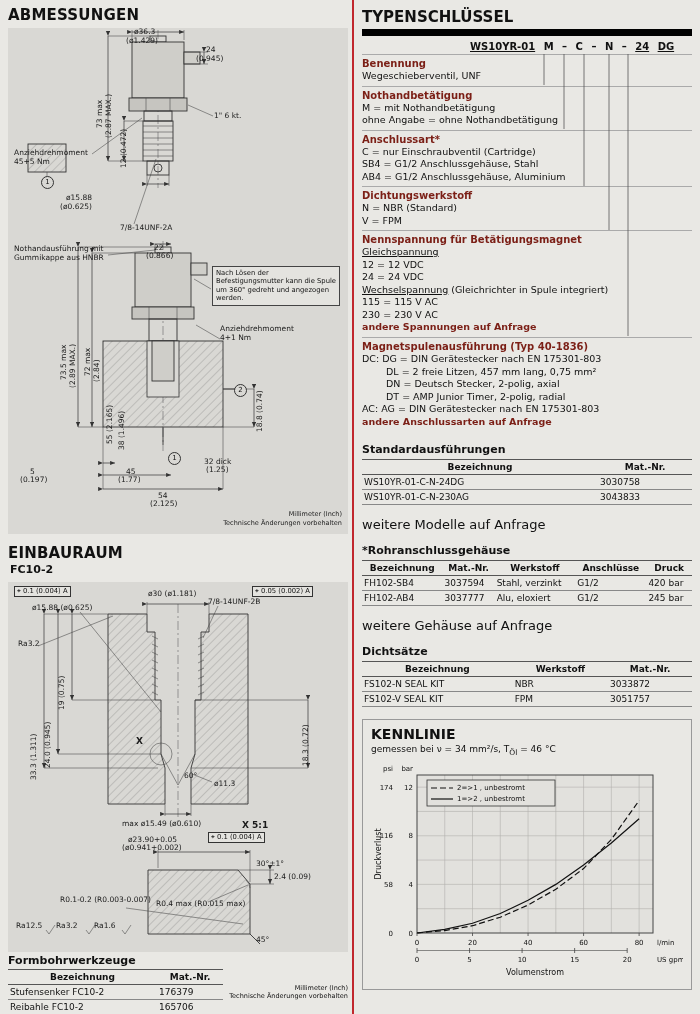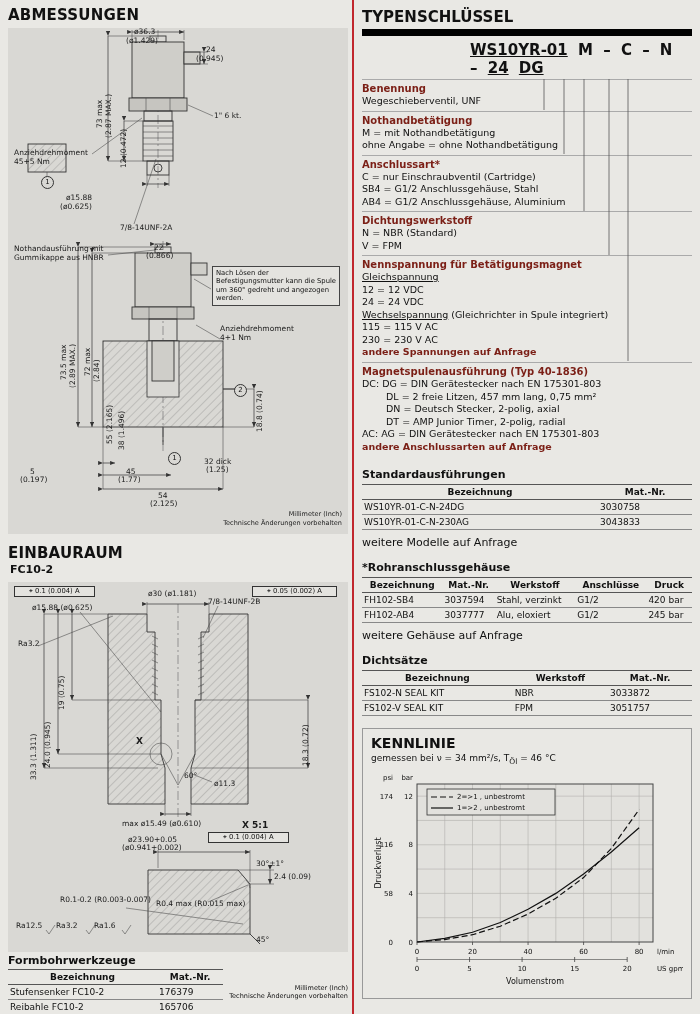--- a/index.html
+++ b/index.html
@@ -20,45 +20,45 @@
 
   .dim{position:absolute;font-size:7.5px;line-height:1.15;color:#1a1a1a;white-space:nowrap}
   .rot{transform:rotate(-90deg);transform-origin:0 0}
   .multi{white-space:normal;line-height:1.2}
   .bold{font-weight:bold}
   .circled{position:absolute;width:11px;height:11px;border:1px solid #333;border-radius:50%;
            font-size:7px;line-height:11px;text-align:center;background:#d9d8d4}
   .notebox{position:absolute;border:1px solid #444;background:#e4e3df;font-size:6.8px;
            line-height:1.25;padding:2px 3px;white-space:normal}
   .tolframe{position:absolute;border:1px solid #333;background:#e4e3df;font-size:6.8px;
-            line-height:1.35;padding:0 14px;white-space:nowrap}
+            line-height:1.35;padding:0 2px;white-space:nowrap}
   .pfoot{position:absolute;font-size:6.5px;color:#222;text-align:right;right:6px}
 
   .formbohr{position:absolute;top:954px;left:0;width:215px}
   .fb-title{font-size:11px;font-weight:bold;margin-bottom:2px}
   table.dtab{border-collapse:collapse;width:100%;font-size:9px}
   .dtab th{font-weight:bold;text-align:center;border-top:1px solid #555;border-bottom:1px solid #555;padding:2px}
   .dtab td{border-bottom:1px solid #888;padding:2px}
   .bottom-foot{position:absolute;top:984px;right:0;font-size:6.5px;text-align:right}
 
   .rt-h1{font-size:15px;font-weight:bold;border-bottom:7px solid #000000;padding:8px 0 3px;margin:0}
-  .typecode{font-size:15px;font-weight:bold;margin:5px 0 2px;padding-left:108px}
+  .typecode{font-size:10px;font-weight:bold;margin:5px 0 2px;padding-left:108px}
   .typecode span{margin-right:5px}
   .u{text-decoration:underline}
   .typen-body{position:relative}
   .tlines{position:absolute;left:0;top:0;pointer-events:none}
   .tsec{border-top:1px solid #aaa;padding:2px 0 3px}
   .tsec-h{color:#7b1f16;font-weight:bold;font-size:10px;line-height:1.3}
   .tsec-l{font-size:9.5px;line-height:1.32}
   .ind{padding-left:24px}
   .tsec-note{color:#7b1f16;font-weight:bold}
 
   .rtbl{margin-top:12px}
   .rtbl-title{font-size:11px;font-weight:bold;margin-bottom:3px}
-  .tnote{font-size:11px;margin-top:6px}
+  .tnote{font-size:13px;margin-top:12px}
 
   .kenn{border:1px solid #999;margin-top:12px;padding:6px 8px 2px;background:#e9e8e4}
   .kenn-title{font-size:14px;font-weight:bold}
   .kenn-sub{font-size:9px;margin:2px 0 4px}
   #kennlinie-svg text{font-family:"DejaVu Sans","Liberation Sans",sans-serif;fill:#111}
 
   .draw .s{stroke:#333;fill:none;stroke-width:.9}
   .draw .f{fill:#cfcec9;stroke:#333;stroke-width:.9}
   .draw .f2{fill:#c6c5c0;stroke:#333;stroke-width:.9}
   .draw .thin{stroke:#444;stroke-width:.55;fill:none}

